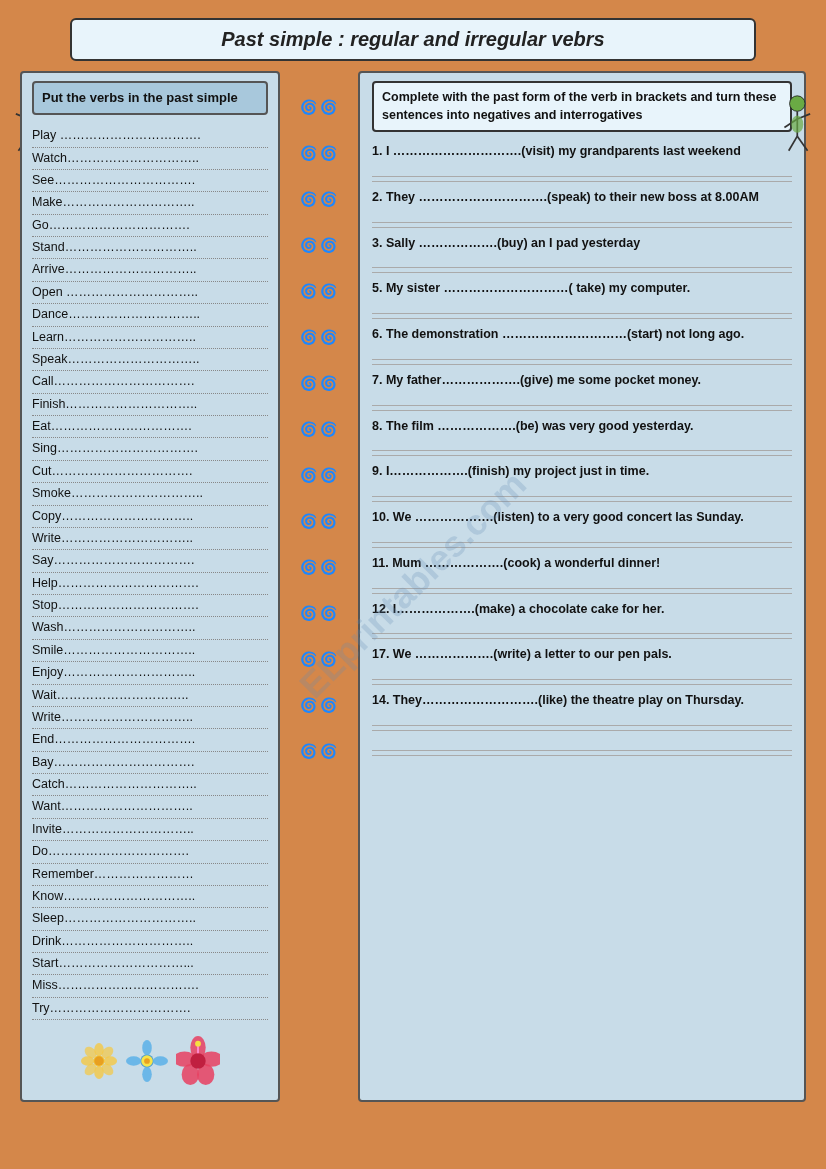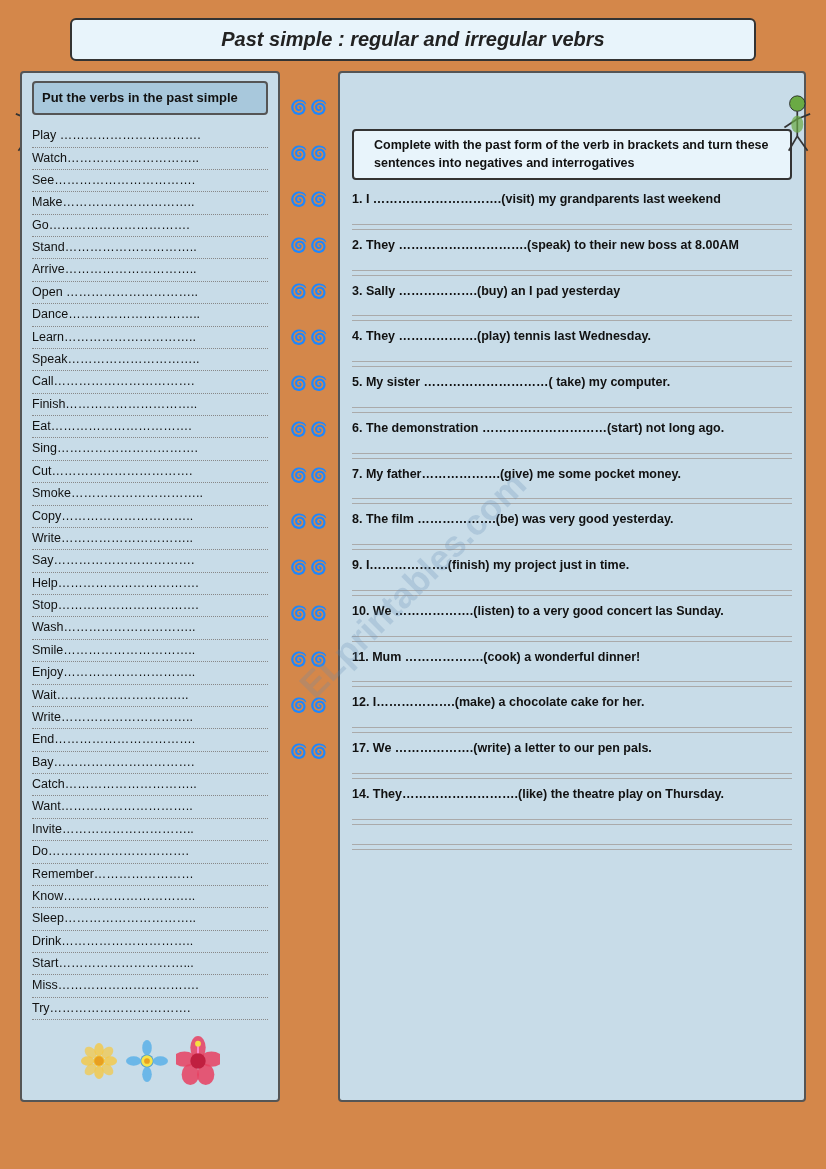--- a/index.html
+++ b/index.html
@@ -30,21 +30,21 @@
       margin: 8px 60px 10px 60px;
       font-size: 20px;
       font-style: italic;
       font-weight: bold;
       color: #222;
     }
 
     
     .main-content {
       display: flex;
-      gap: 4px;
+      gap: 14px;
       margin: 0 10px;
     }
 
     
     .left-col {
       width: 260px;
       min-width: 260px;
       background-color: #c8dce8;
       border: 2px solid #555;
       border-radius: 4px;
@@ -131,27 +131,26 @@
       background-color: #c8dce8;
       border: 2px solid #555;
       border-radius: 4px;
       padding: 8px 12px;
     }
 
     .right-instruction {
       background-color: #e8f4fb;
       border: 2px solid #333;
       border-radius: 4px;
-      padding: 6px 20px;
+      padding: 6px 8px;
       font-size: 12.5px;
       font-weight: bold;
       color: #111;
       margin-bottom: 10px;
       line-height: 1.4;
-      margin-top: 48px;
     }
 
     .sentence-list {
       list-style: none;
       padding: 0;
       font-weight: bold;
     }
 
     .sentence-item {
       margin-bottom: 6px;
@@ -393,24 +392,20 @@
           </li>
           <li class="sentence-item">
             <p class="sentence-text">2. They ………………………….(speak) to their new boss at 8.00AM</p>
             <div class="blank-line"></div>
           </li>
           <li class="sentence-item">
             <p class="sentence-text">3. Sally ……………….(buy) an I pad yesterday</p>
             <div class="blank-line"></div>
           </li>
           <li class="sentence-item">
-            <p class="sentence-text">4. They ……………….(play) tennis last Wednesday.</p>
-            <div class="blank-line"></div>
-          </li>
-          <li class="sentence-item">
             <p class="sentence-text">5. My sister …………………………( take) my computer.</p>
             <div class="blank-line"></div>
           </li>
           <li class="sentence-item">
             <p class="sentence-text">6. The demonstration …………………………(start) not long ago.</p>
             <div class="blank-line"></div>
           </li>
           <li class="sentence-item">
             <p class="sentence-text">7. My father……………….(give) me some pocket money.</p>
             <div class="blank-line"></div>

